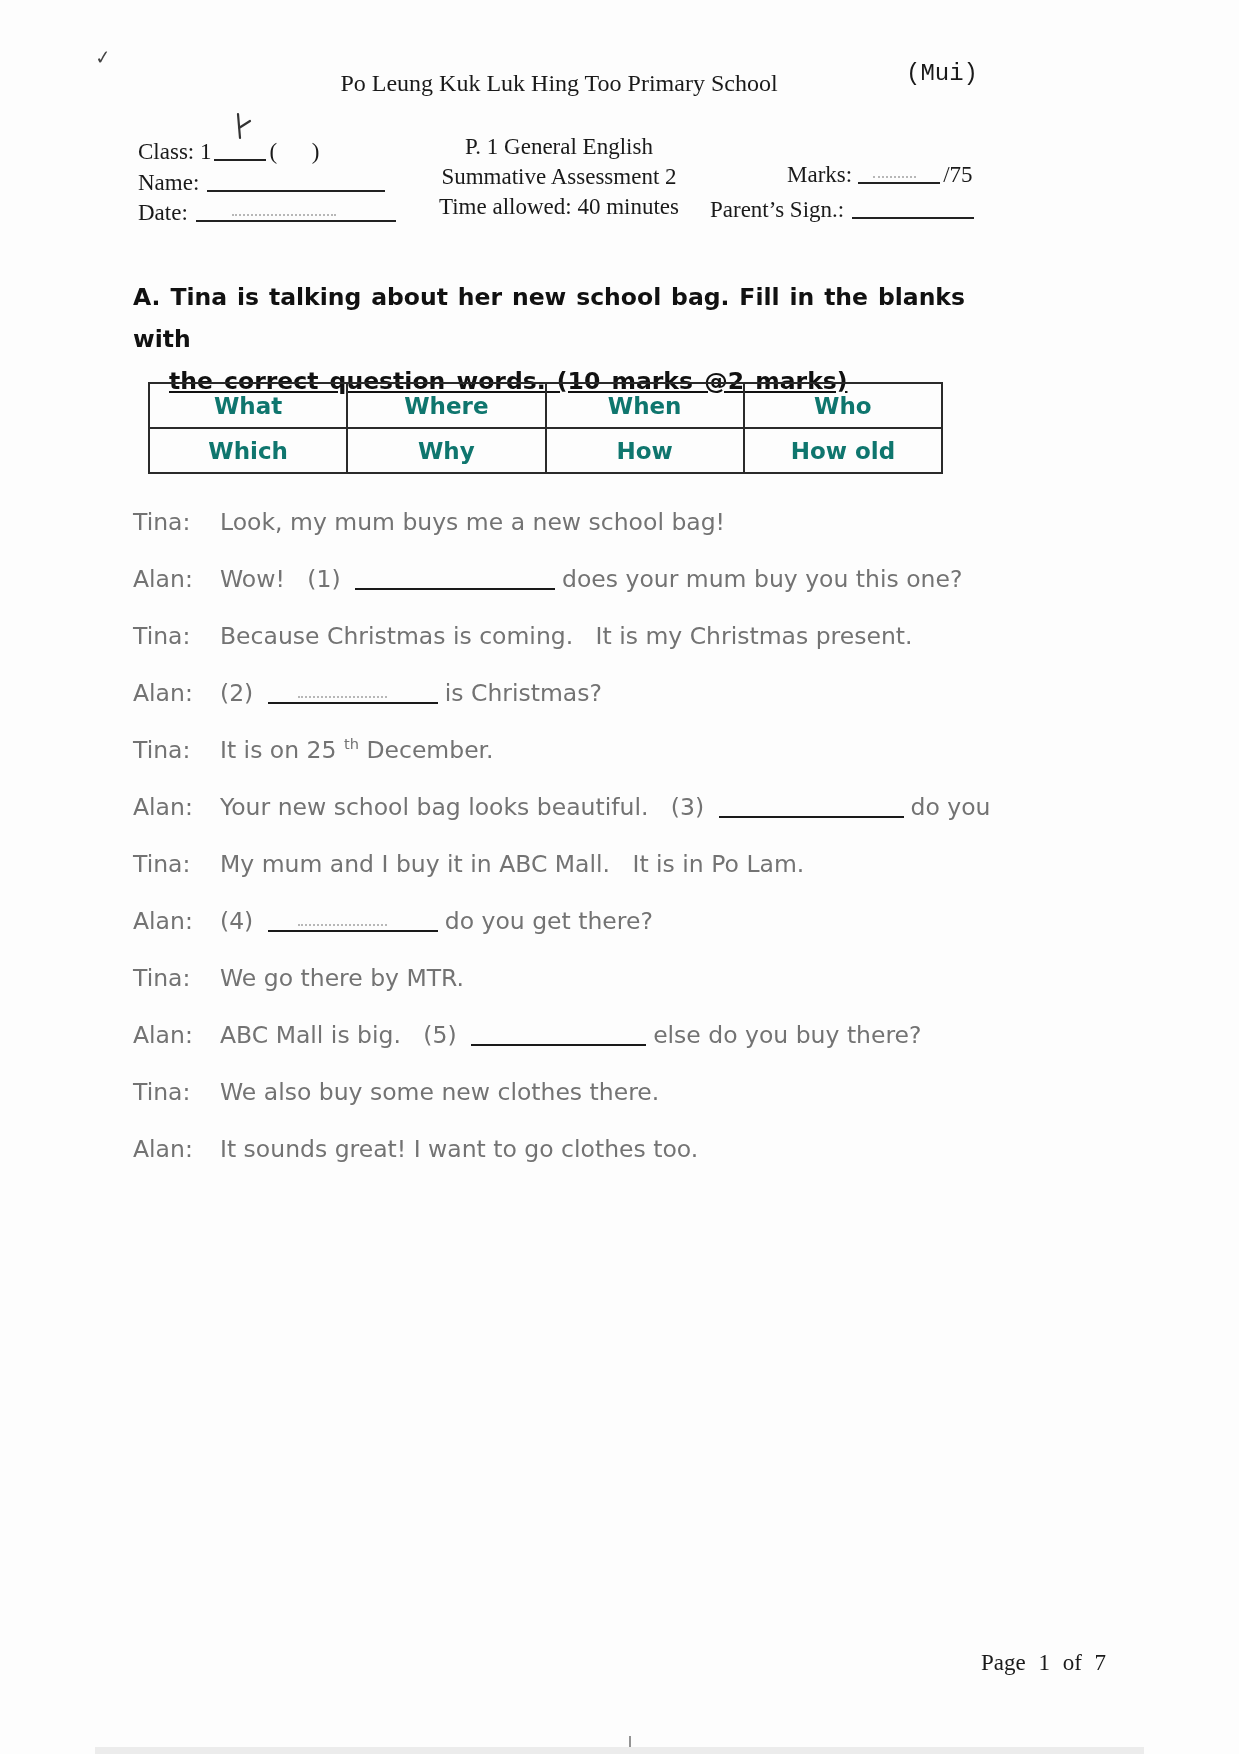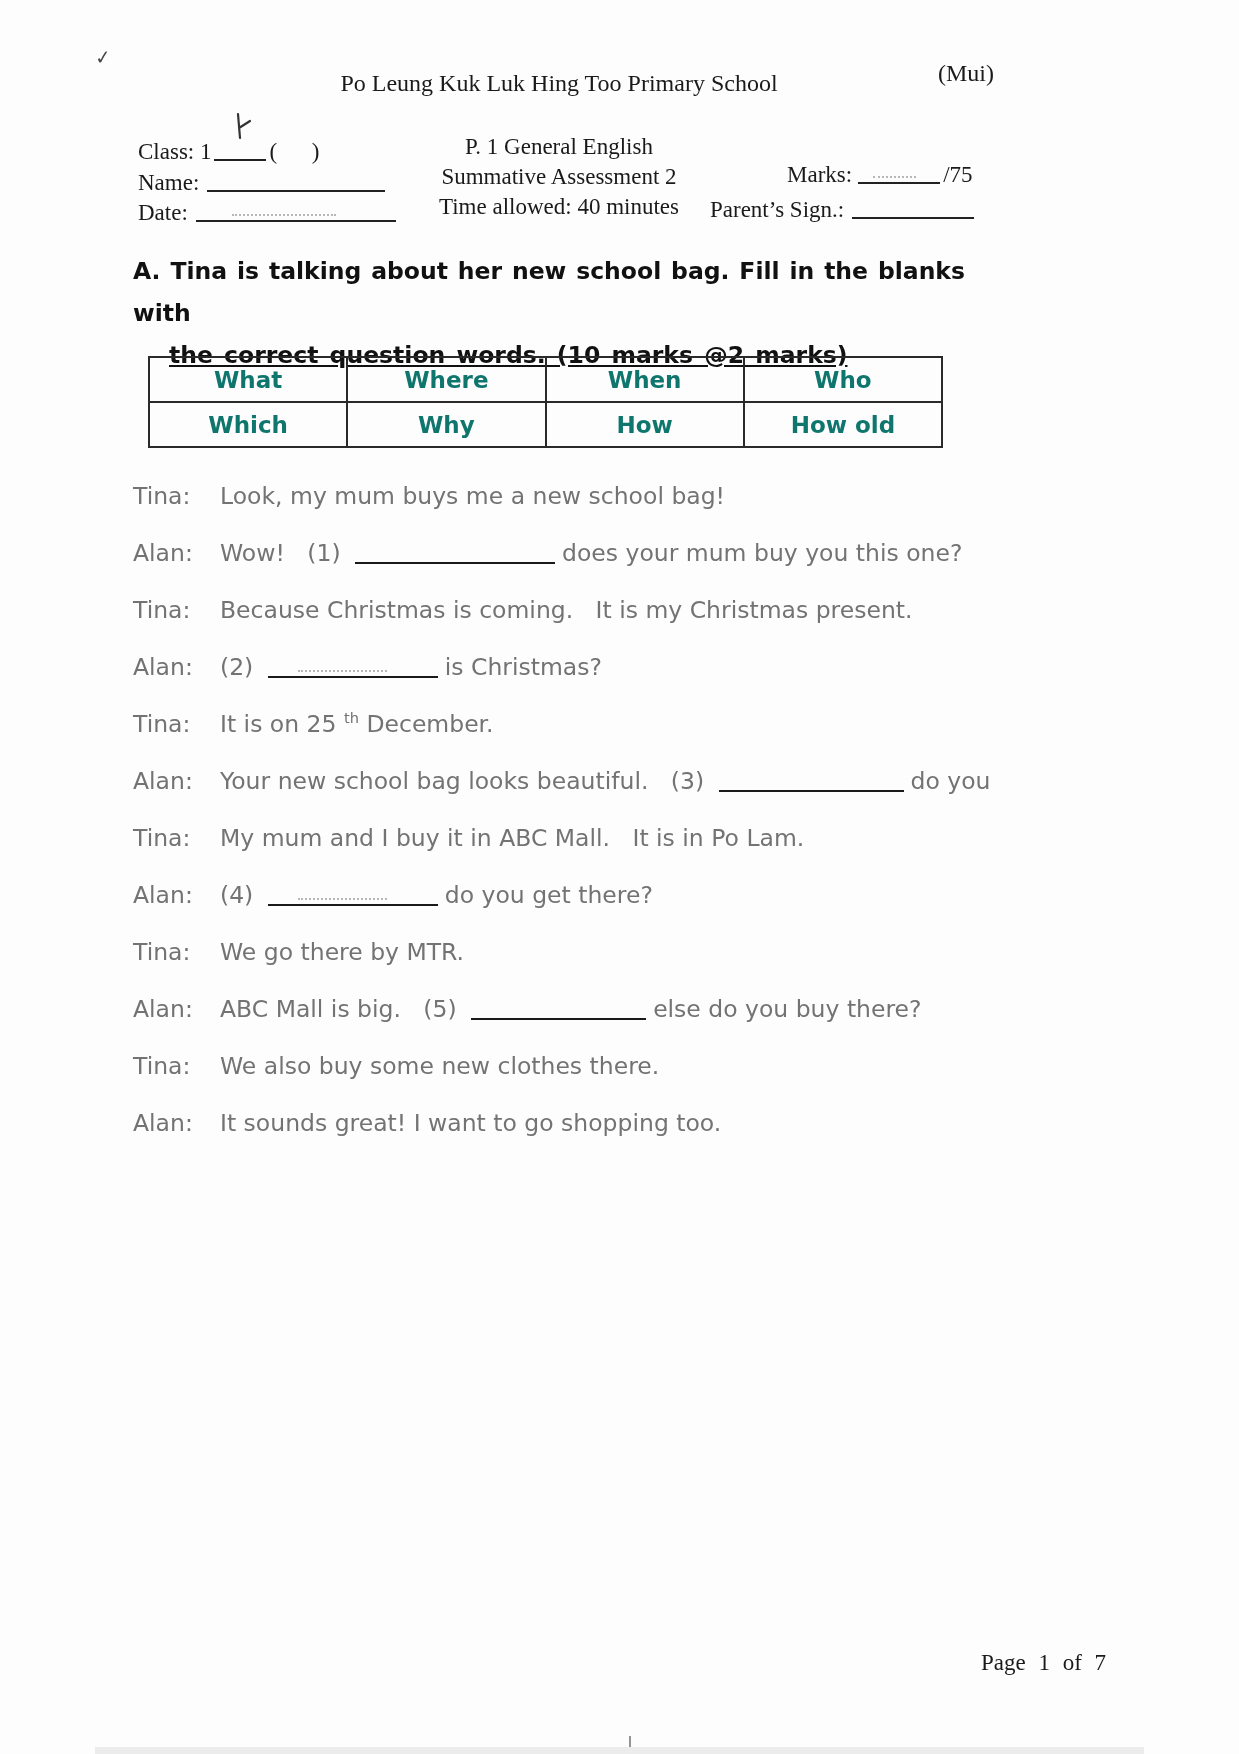--- a/index.html
+++ b/index.html
@@ -22,21 +22,21 @@
     background:#ececec;
   }
   .scan-tick{
     position:absolute;left:629px;top:1736px;width:2px;height:13px;
     background:#666;opacity:.7;
   }
   
   .hdr{position:absolute;white-space:nowrap;font-size:23px;}
   .hdr-center{left:278px;width:562px;text-align:center;}
   .school-title{top:70px;font-size:24px;}
-  .mui{left:938px;top:60px;font-size:24px;}
+  .mui{left:906px;top:60px;font-size:24px;font-family:Liberation Mono, monospace;}
   .term{top:103px;}
   .subject{top:134px;}
   .assessment{top:164px;}
   .time-allowed{top:194px;}
   .class-field{left:138px;top:134px;}
   .name-field{left:138px;top:165px;}
   .date-field{left:138px;top:195px;}
   .marks-field{left:787px;top:157px;}
   .parent-field{left:710px;top:192px;}
   .uline{
@@ -48,21 +48,21 @@
   .u-name{width:178px;margin-left:8px;}
   .u-date{width:200px;margin-left:8px;}
   .u-marks{width:82px;margin-left:6px;}
   .u-parent{width:122px;margin-left:8px;}
   .hand-mark{position:absolute;left:16px;top:-24px;}
   .smudge::after{
     content:"";position:absolute;left:18%;right:30%;bottom:4px;
     border-top:2px dotted #9a9a9a;opacity:.7;
   }
   
-  .comic{font-family:"DejaVu Sans", sans-serif;}
+  .comic{font-family:"DejaVu Sans", sans-serif;margin-top:26px;}
   .section-heading{
     position:absolute;left:133px;top:250px;width:832px;
     font-weight:bold;font-size:23.5px;line-height:42px;color:#111;
   }
   .heading-l1{text-align:justify;text-align-last:justify;}
   .heading-l2{padding-left:36px;word-spacing:3px;text-decoration:underline;}
   
   .word-table{
     position:absolute;left:148px;top:356px;width:795px;
     border-collapse:collapse;table-layout:fixed;
@@ -209,21 +209,21 @@
       </div>
       <div class="turn">
         <span class="speaker">Tina:</span>
         <div class="speech">
           <div class="speech-line">We also buy some new clothes there. </div>
         </div>
       </div>
       <div class="turn">
         <span class="speaker">Alan:</span>
         <div class="speech">
-          <div class="speech-line">It sounds great! I want to go shopping too. </div>
+          <div class="speech-line">It sounds great! I want to go clothes too. </div>
         </div>
       </div>
     </div>
 
   <div class="footer">Page 1 of 7</div>
 
   <div class="scan-tick"></div>
   <div class="scan-edge-band"></div>
 </div>
 

